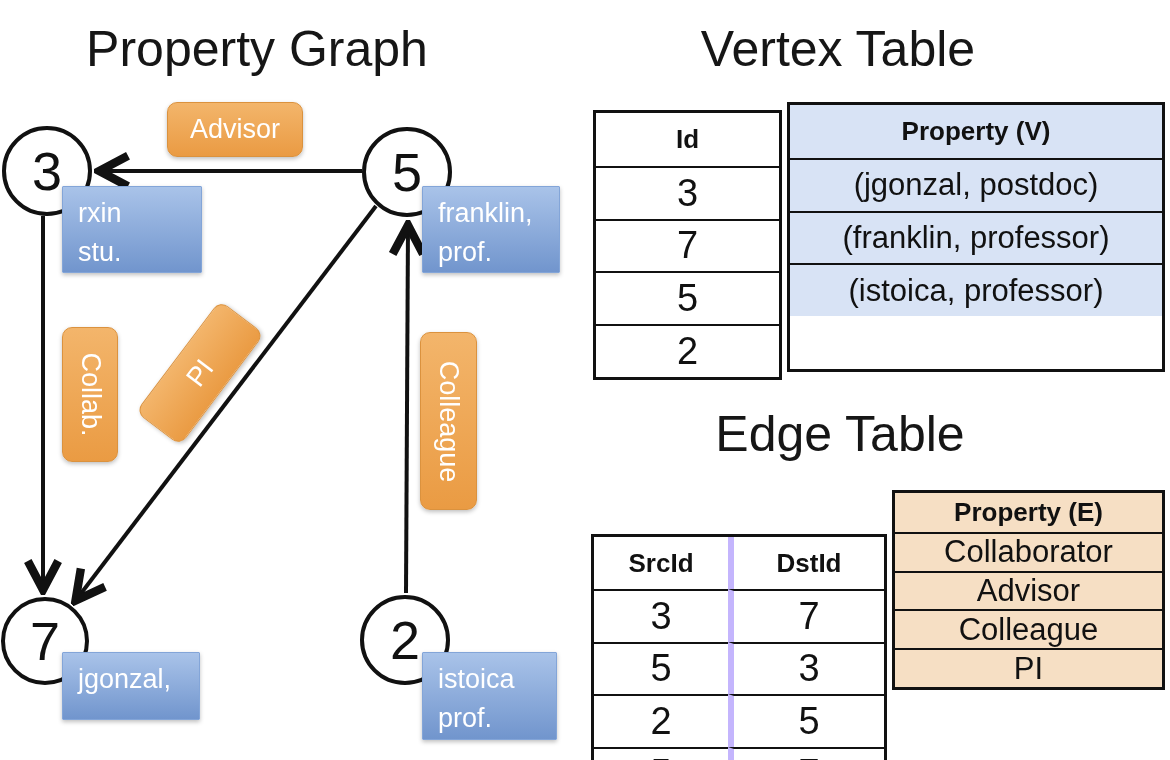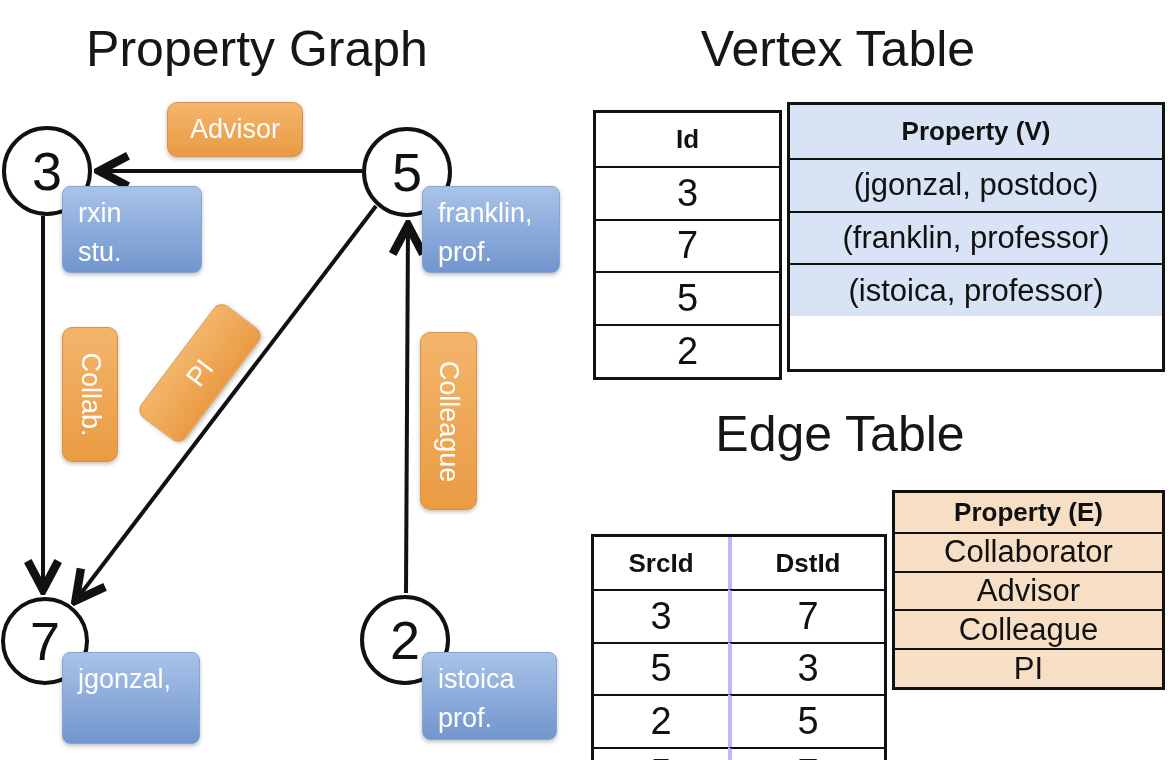--- a/index.html
+++ b/index.html
@@ -65,21 +65,21 @@
   .obox .vtext {
     display: inline-block;
     transform: rotate(90deg);
     white-space: nowrap;
   }
   .bbox {
     position: absolute;
     box-sizing: border-box;
     background: linear-gradient(180deg, #A9C3E9 0%, #7195CD 100%);
     border: 1px solid #83A5D8;
-    border-radius: 8px;
+    border-radius: 1px;
     box-shadow: 0 2px 4px rgba(0,0,0,0.25);
     color: #fff;
     font-size: 27px;
     font-weight: 300;
     line-height: 1.45;
     padding: 7px 0 0 15px;
   }
   .bbox span { display: block; white-space: nowrap; }
 
   
@@ -96,21 +96,21 @@
     display: flex;
     align-items: center;
     justify-content: center;
     font-size: 31px;
     font-weight: 300;
     color: #111;
     white-space: nowrap;
   }
   .cell.first { border-top: none; }
   .cell.head { font-weight: bold; font-size: 26px; }
-  .cell.vsep { border-left: 4px solid #c4b5fd; }
+  .cell.vsep { border-left: 6px solid #c4b5fd; }
   .cell.num { font-size: 38px; }
   .blue-fill { background: #D8E3F5; }
   .tan-fill  { background: #F6DFC4; }
 </style>
 </head>
 <body>
 
 <div class="abs" style="left:0;top:0;width:580px;height:760px;">
 
   <div class="big-title" style="left:7px; top:20px; width:500px;">Property Graph</div>
@@ -154,21 +154,21 @@
   </div>
 
   <div class="bbox" style="left:62px; top:186px; width:140px; height:87px;">
     <span>rxin</span>
     <span>stu.</span>
   </div>
   <div class="bbox" style="left:422px; top:186px; width:138px; height:87px;">
     <span>franklin,</span>
     <span>prof.</span>
   </div>
-  <div class="bbox" style="left:62px; top:652px; width:138px; height:92px;">
+  <div class="bbox" style="left:62px; top:652px; width:138px; height:68px;">
     <span>jgonzal,</span>
   </div>
   <div class="bbox" style="left:422px; top:652px; width:135px; height:88px;">
     <span>istoica</span>
     <span>prof.</span>
   </div>
 </div>
 
 <div class="big-title" style="left:563px; top:20px; width:550px;">Vertex Table</div>
 

